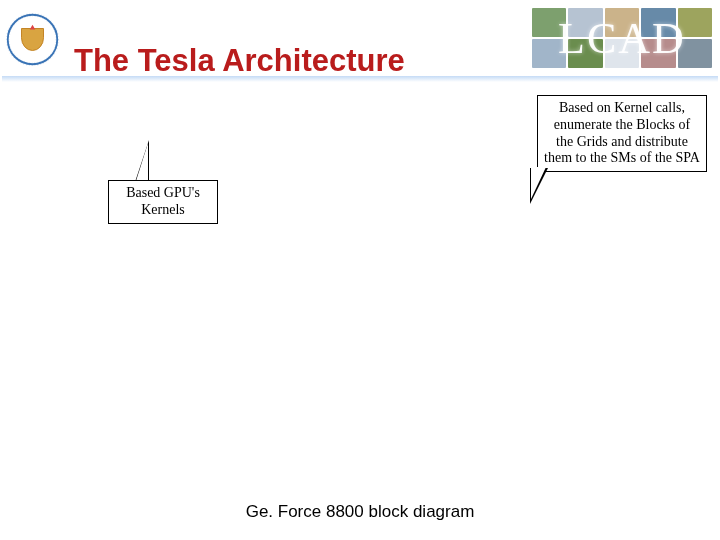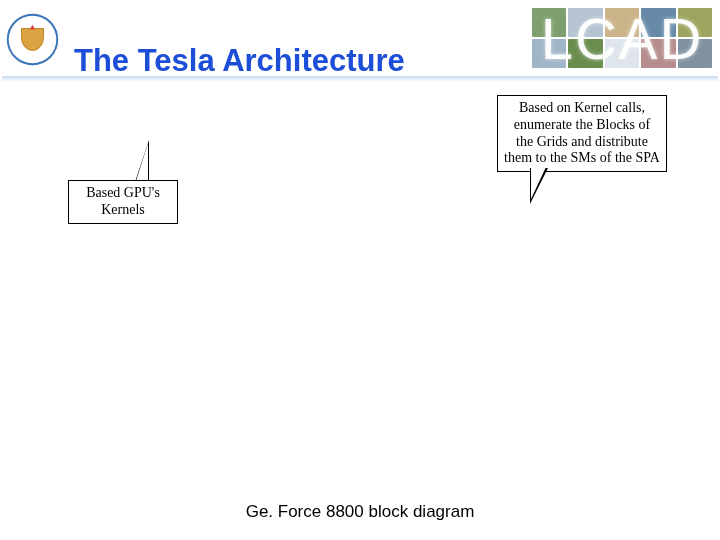--- a/index.html
+++ b/index.html
@@ -23,21 +23,21 @@
   }
   .crest svg { width: 100%; height: 100%; }
 
   
   .title {
     position: absolute;
     left: 74px;
     top: 22px;
     font-size: 31px;
     font-weight: 700;
-    color: #1d4ed8;
+    color: #b91c1c;
     letter-spacing: 0px;
     white-space: nowrap;
   }
 
   
   .lcad-wrap {
     position: absolute;
     right: 8px;
     top: 8px;
     width: 180px;
@@ -57,22 +57,22 @@
   .ps1{background:#7da06e;} .ps2{background:#b6c3d2;} .ps3{background:#cbb38a;}
   .ps4{background:#678aa8;} .ps5{background:#9da45e;}
   .ps6{background:#a1b5c9;} .ps7{background:#6a8d4e;} .ps8{background:#dfe5ec;}
   .ps9{background:#b68c8c;} .ps10{background:#8092a0;}
   .lcad-text {
     position: absolute;
     inset: 0;
     display: flex;
     align-items: center;
     justify-content: center;
-    font-family: Liberation Sans, sans-serif;
-    font-size: 58px;
+    font-family: Liberation Serif, serif;
+    font-size: 44px;
     font-weight: 400;
     letter-spacing: 2px;
     color: rgba(255,255,255,0.95);
     text-shadow: 0 0 4px rgba(255,255,255,.6);
     pointer-events: none;
   }
 
   
   .title-underline {
     position: absolute;
@@ -87,20 +87,21 @@
   .callout {
     position: absolute;
     background: #ffffff;
     border: 1px solid #000;
     padding: 4px 6px;
     text-align: center;
     font-family: "Times New Roman", Georgia, serif;
     font-size: 14px;
     line-height: 1.2;
     color: #000;
+    margin-left: 40px;
   }
   #callout-left {
     left: 68px;
     top: 180px;
     width: 96px;
   }
   #callout-right {
     left: 497px;
     top: 95px;
     width: 156px;

